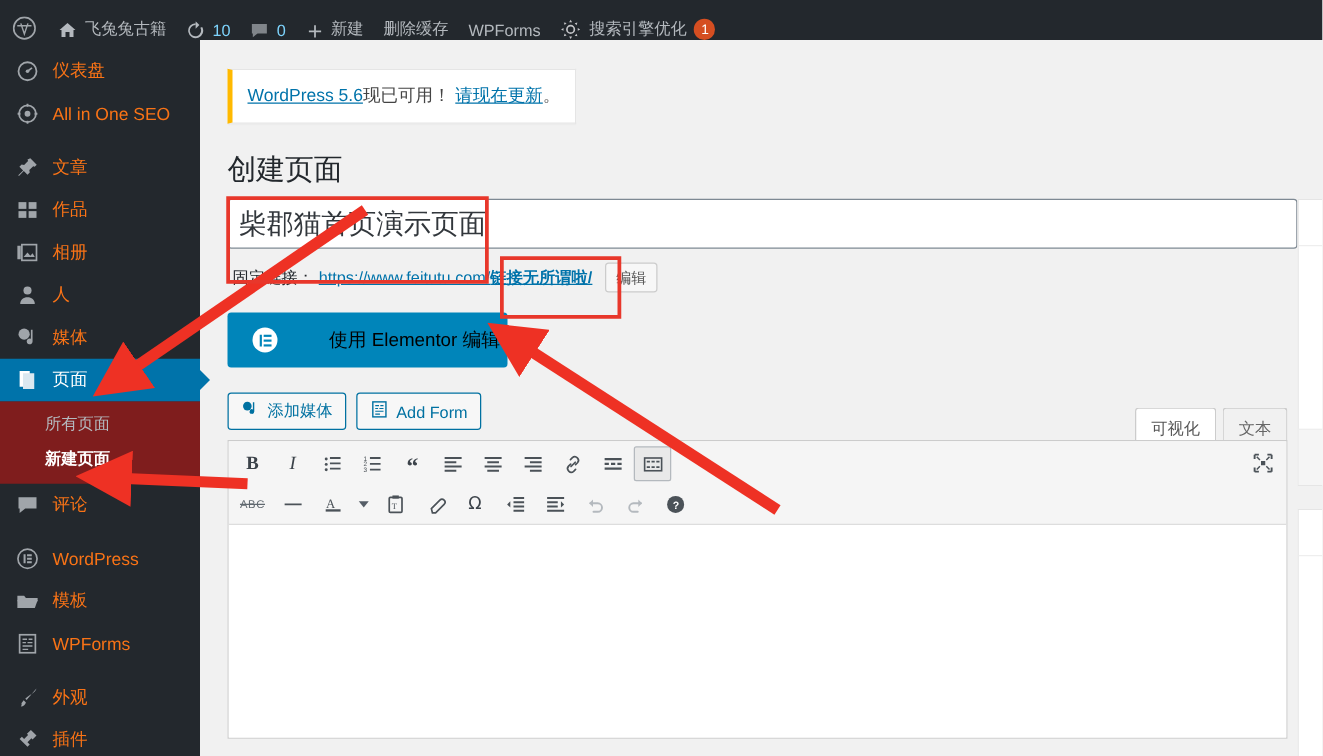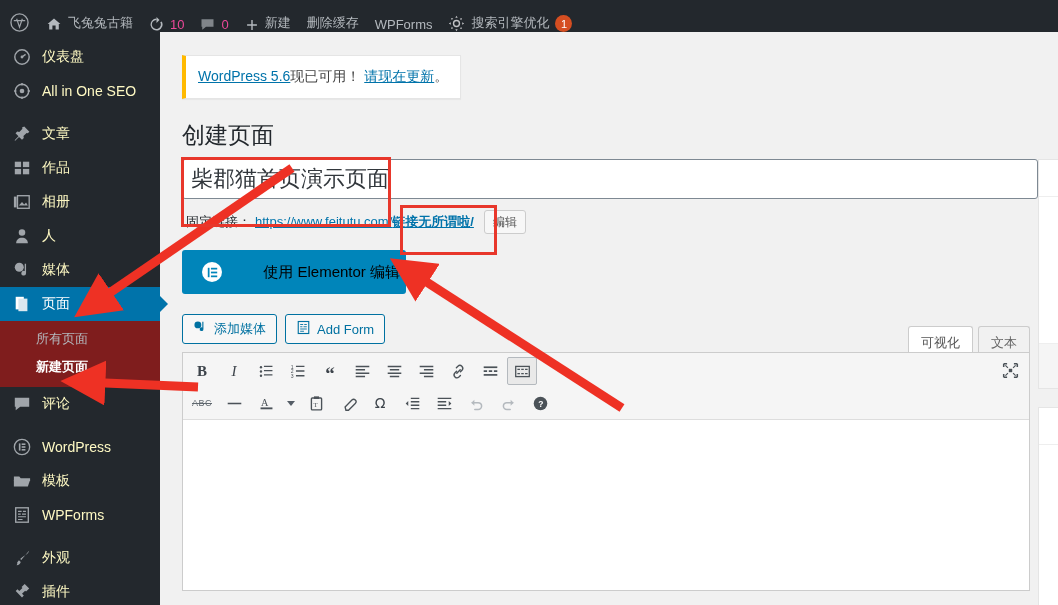--- a/index.html
+++ b/index.html
@@ -34,21 +34,21 @@
     display: flex;
     align-items: flex-end;
     height: 32px;
     padding: 0 8px;
     color: #b4b9be;
     white-space: nowrap;
     gap: 6px;
   }
   .ab-item .ab-ico { display: inline-flex; align-items: center; }
   .ab-logo { padding: 0 9px 0 10px; }
-  .ab-count { color: #ec4899; }
+  .ab-count { color: #7dd3fc; }
   .ab-badge {
     display: inline-flex;
     align-items: center;
     justify-content: center;
     min-width: 17px;
     height: 17px;
     border-radius: 9px;
     background: #d54e21;
     color: #fff;
     font-size: 11px;
@@ -65,21 +65,21 @@
     background: #23282d;
     z-index: 30;
   }
   .menu-top {
     position: relative;
     display: flex;
     align-items: center;
     gap: 10px;
     height: 34px;
     padding-left: 12px;
-    color: #fef9c3;
+    color: #f97316;
     font-size: 14px;
     white-space: nowrap;
   }
   .menu-top .mi { width: 20px; display: inline-flex; justify-content: center; color: #a0a5aa; }
   .menu-top.current {
     background: #0073aa;
     color: #fff;
   }
   .menu-top.current .mi { color: #fff; }
   .menu-top.current::after {

